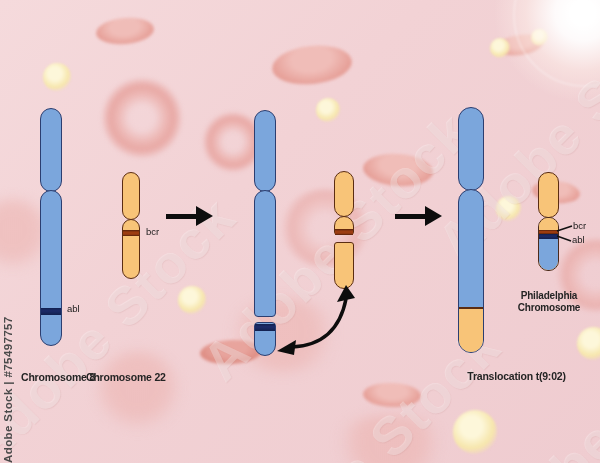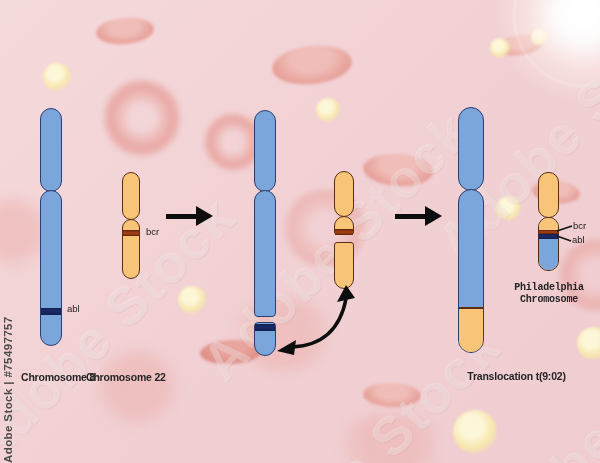--- a/index.html
+++ b/index.html
@@ -146,18 +146,18 @@
       <div class="band-abl" style="position:absolute;left:0;right:0;top:16px;height:5px;"></div>
       <div style="position:absolute;left:0;right:0;top:21px;bottom:0;background:var(--chromosome-blue,#7ba6dc);"></div>
     </div>
   </div>
   <svg class="abs" style="left:556px;top:221px;" width="18" height="24" viewBox="0 0 18 24">
     <line x1="1" y1="10" x2="16" y2="5" stroke="#111" stroke-width="1.4"></line>
     <line x1="1" y1="15" x2="15" y2="20" stroke="#111" stroke-width="1.4"></line>
   </svg>
   <div class="gene-label" style="left:573px;top:220px;">bcr</div>
   <div class="gene-label" style="left:572px;top:234px;">abl</div>
-  <div class="cap-label center" style="left:503px;top:282px;width:92px;line-height:12px;font-size:10px;font-family:Liberation Mono, monospace;">
+  <div class="cap-label center" style="left:503px;top:290px;width:92px;line-height:12px;font-size:10px;">
     <div>Philadelphia</div>
     <div>Chromosome</div>
   </div>
 
 </div>
 
 </body></html>

